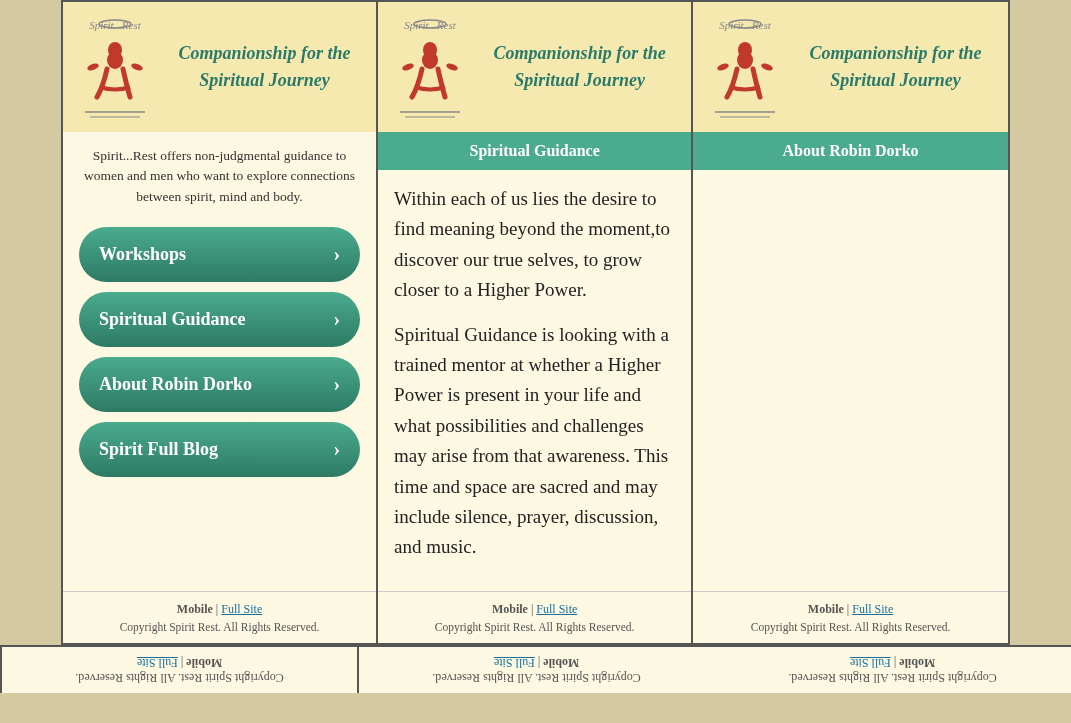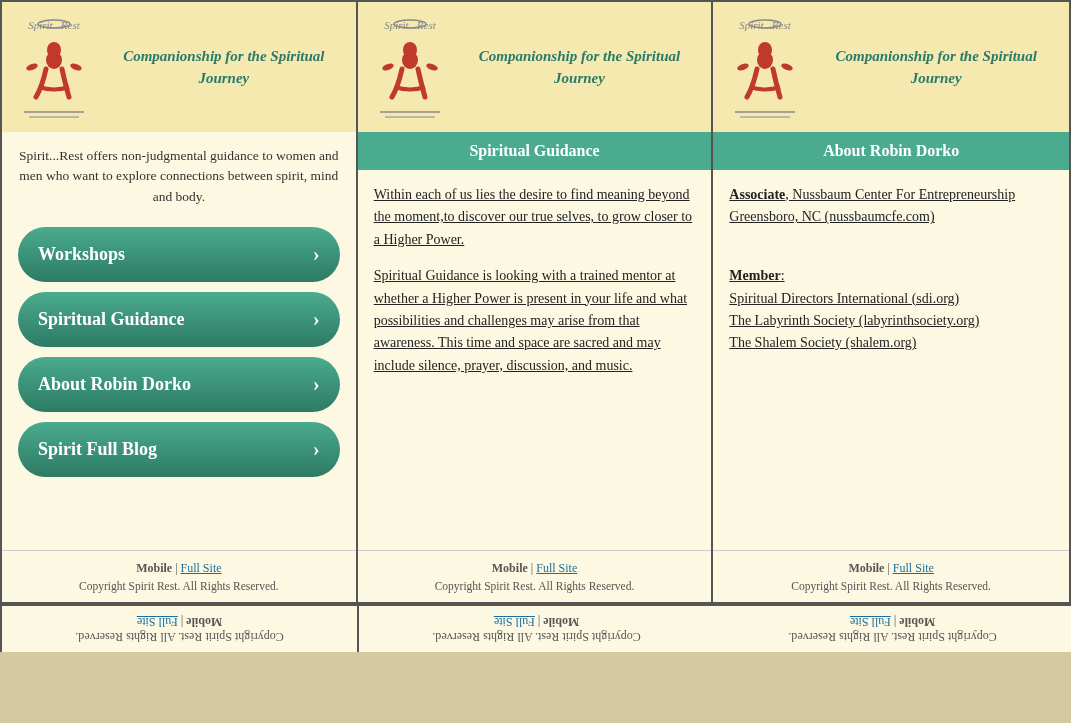--- a/index.html
+++ b/index.html
@@ -11,21 +11,21 @@
       display: flex;
       flex-direction: column;
       align-items: center;
       justify-content: flex-start;
     }
 
     .panels-row {
       display: flex;
       flex-direction: row;
       gap: 0;
-      width: 1071px;
+      width: 949px;
       border: 2px solid #555;
       justify-content: center;
     }
 
     .panel {
       width: 357px;
       background: #fdf8e1;
       border-right: 2px solid #555;
       display: flex;
       flex-direction: column;
@@ -57,21 +57,21 @@
 
     
     .logo-svg {
       width: 80px;
       height: 110px;
     }
 
     .tagline {
       color: #2a7a6a;
       font-style: italic;
-      font-size: 15px;
+      font-size: 18px;
       font-weight: bold;
       text-align: center;
       line-height: 1.5;
       flex: 1;
     }
 
     
     .panel-intro {
       padding: 14px 16px;
       font-size: 13.5px;
@@ -116,25 +116,24 @@
       color: #fff;
       font-size: 16px;
       font-weight: bold;
       text-align: center;
       padding: 10px 12px;
     }
 
     
     .panel-content {
       padding: 14px 16px;
-      font-size: 14px;
+      font-size: 19px;
       color: #222;
       line-height: 1.6;
       flex: 1;
-      text-decoration: underline;
     }
 
     .panel-content p {
       margin-bottom: 14px;
     }
 
     .panel-content strong {
       font-weight: bold;
     }
 
@@ -286,29 +285,20 @@
           <ellipse cx="18" cy="55" rx="6" ry="3" fill="#c0392b" transform="rotate(-20,18,55)"></ellipse>
           <ellipse cx="62" cy="55" rx="6" ry="3" fill="#c0392b" transform="rotate(20,62,55)"></ellipse>
           <line x1="10" y1="100" x2="70" y2="100" stroke="#888" stroke-width="1.5"></line>
           <line x1="15" y1="105" x2="65" y2="105" stroke="#888" stroke-width="1"></line>
         </svg>
       </div>
       <div class="tagline">Companionship for the Spiritual Journey</div>
     </div>
     <div class="section-heading">About Robin Dorko</div>
     <div class="panel-content">
-      <p>
-        <strong>Associate</strong><span>, Nussbaum Center For Entrepreneurship Greensboro, NC (nussbaumcfe.com)</span>
-      </p>
-      <p style="white-space:pre-line;">
-        <strong>Member</strong><span>:
-Spiritual Directors International (sdi.org)
-The Labyrinth Society (labyrinthsociety.org)
-The Shalem Society (shalem.org)</span>
-      </p>
     </div>
     <div class="panel-footer">
       <span style="font-weight:bold;">Mobile</span>
       <span> | </span>
       <a href="#">Full Site</a>
       <div class="footer-copyright">Copyright Spirit Rest. All Rights Reserved.</div>
     </div>
   </div>
 
 </div>

